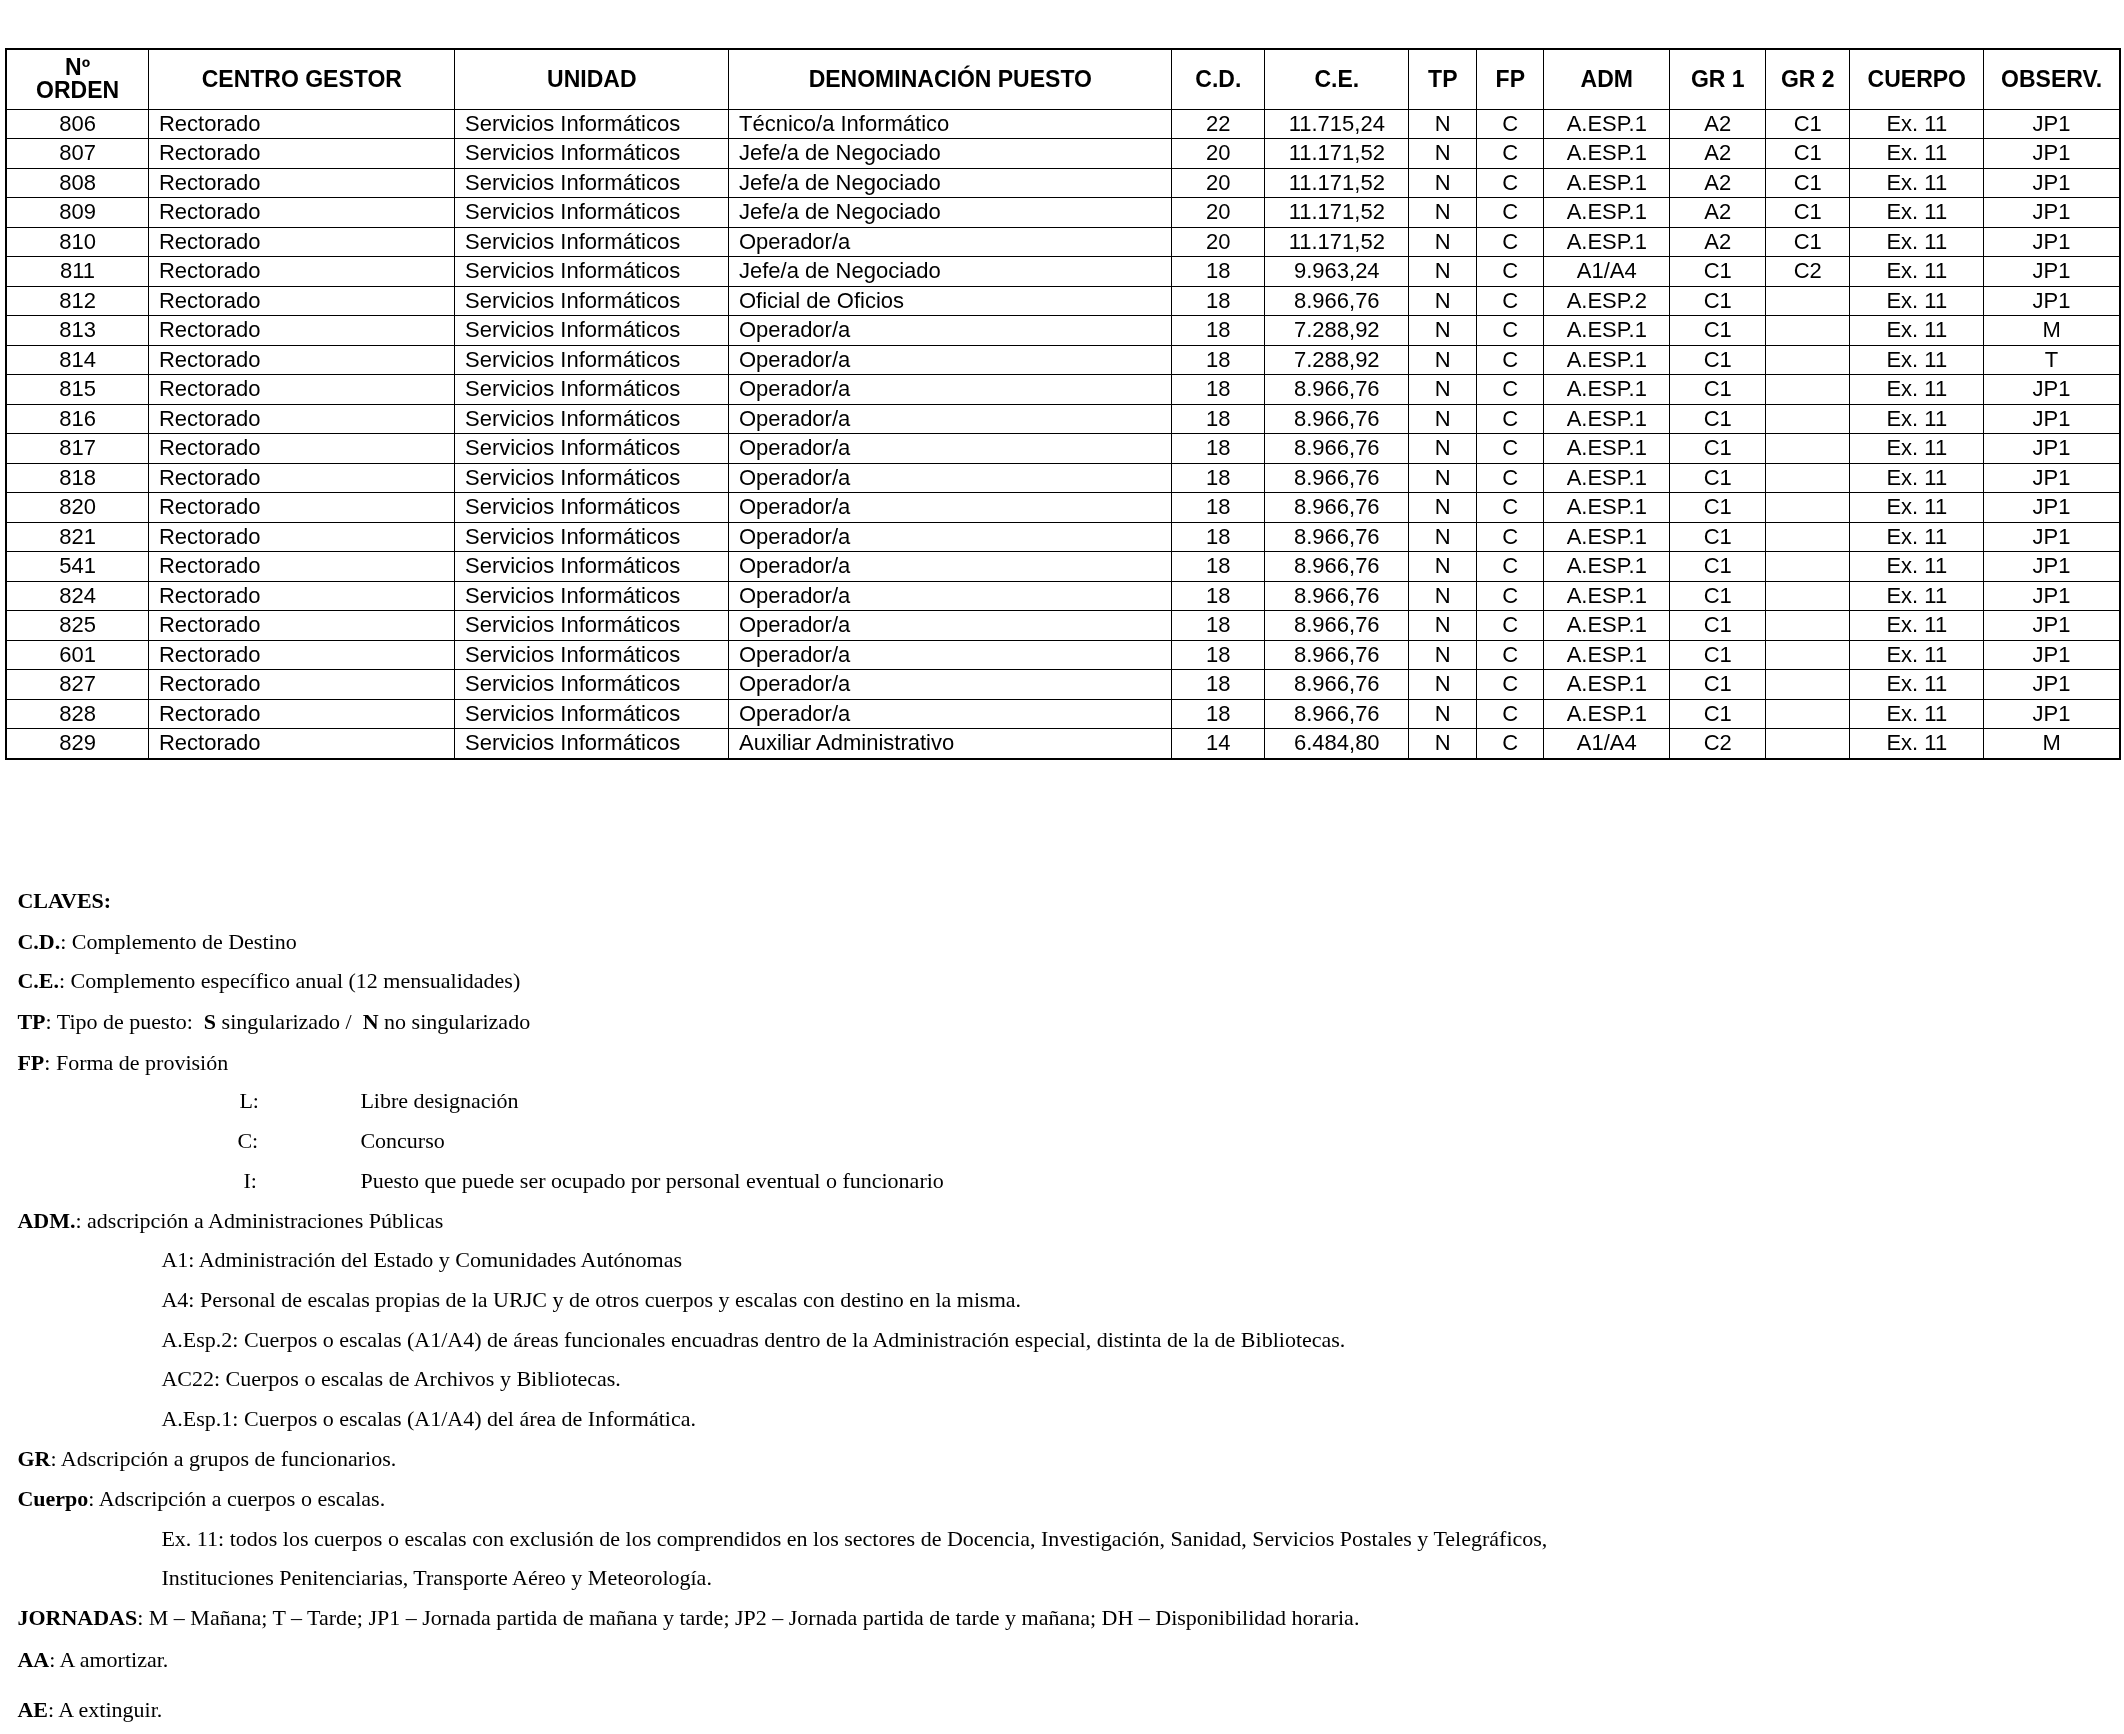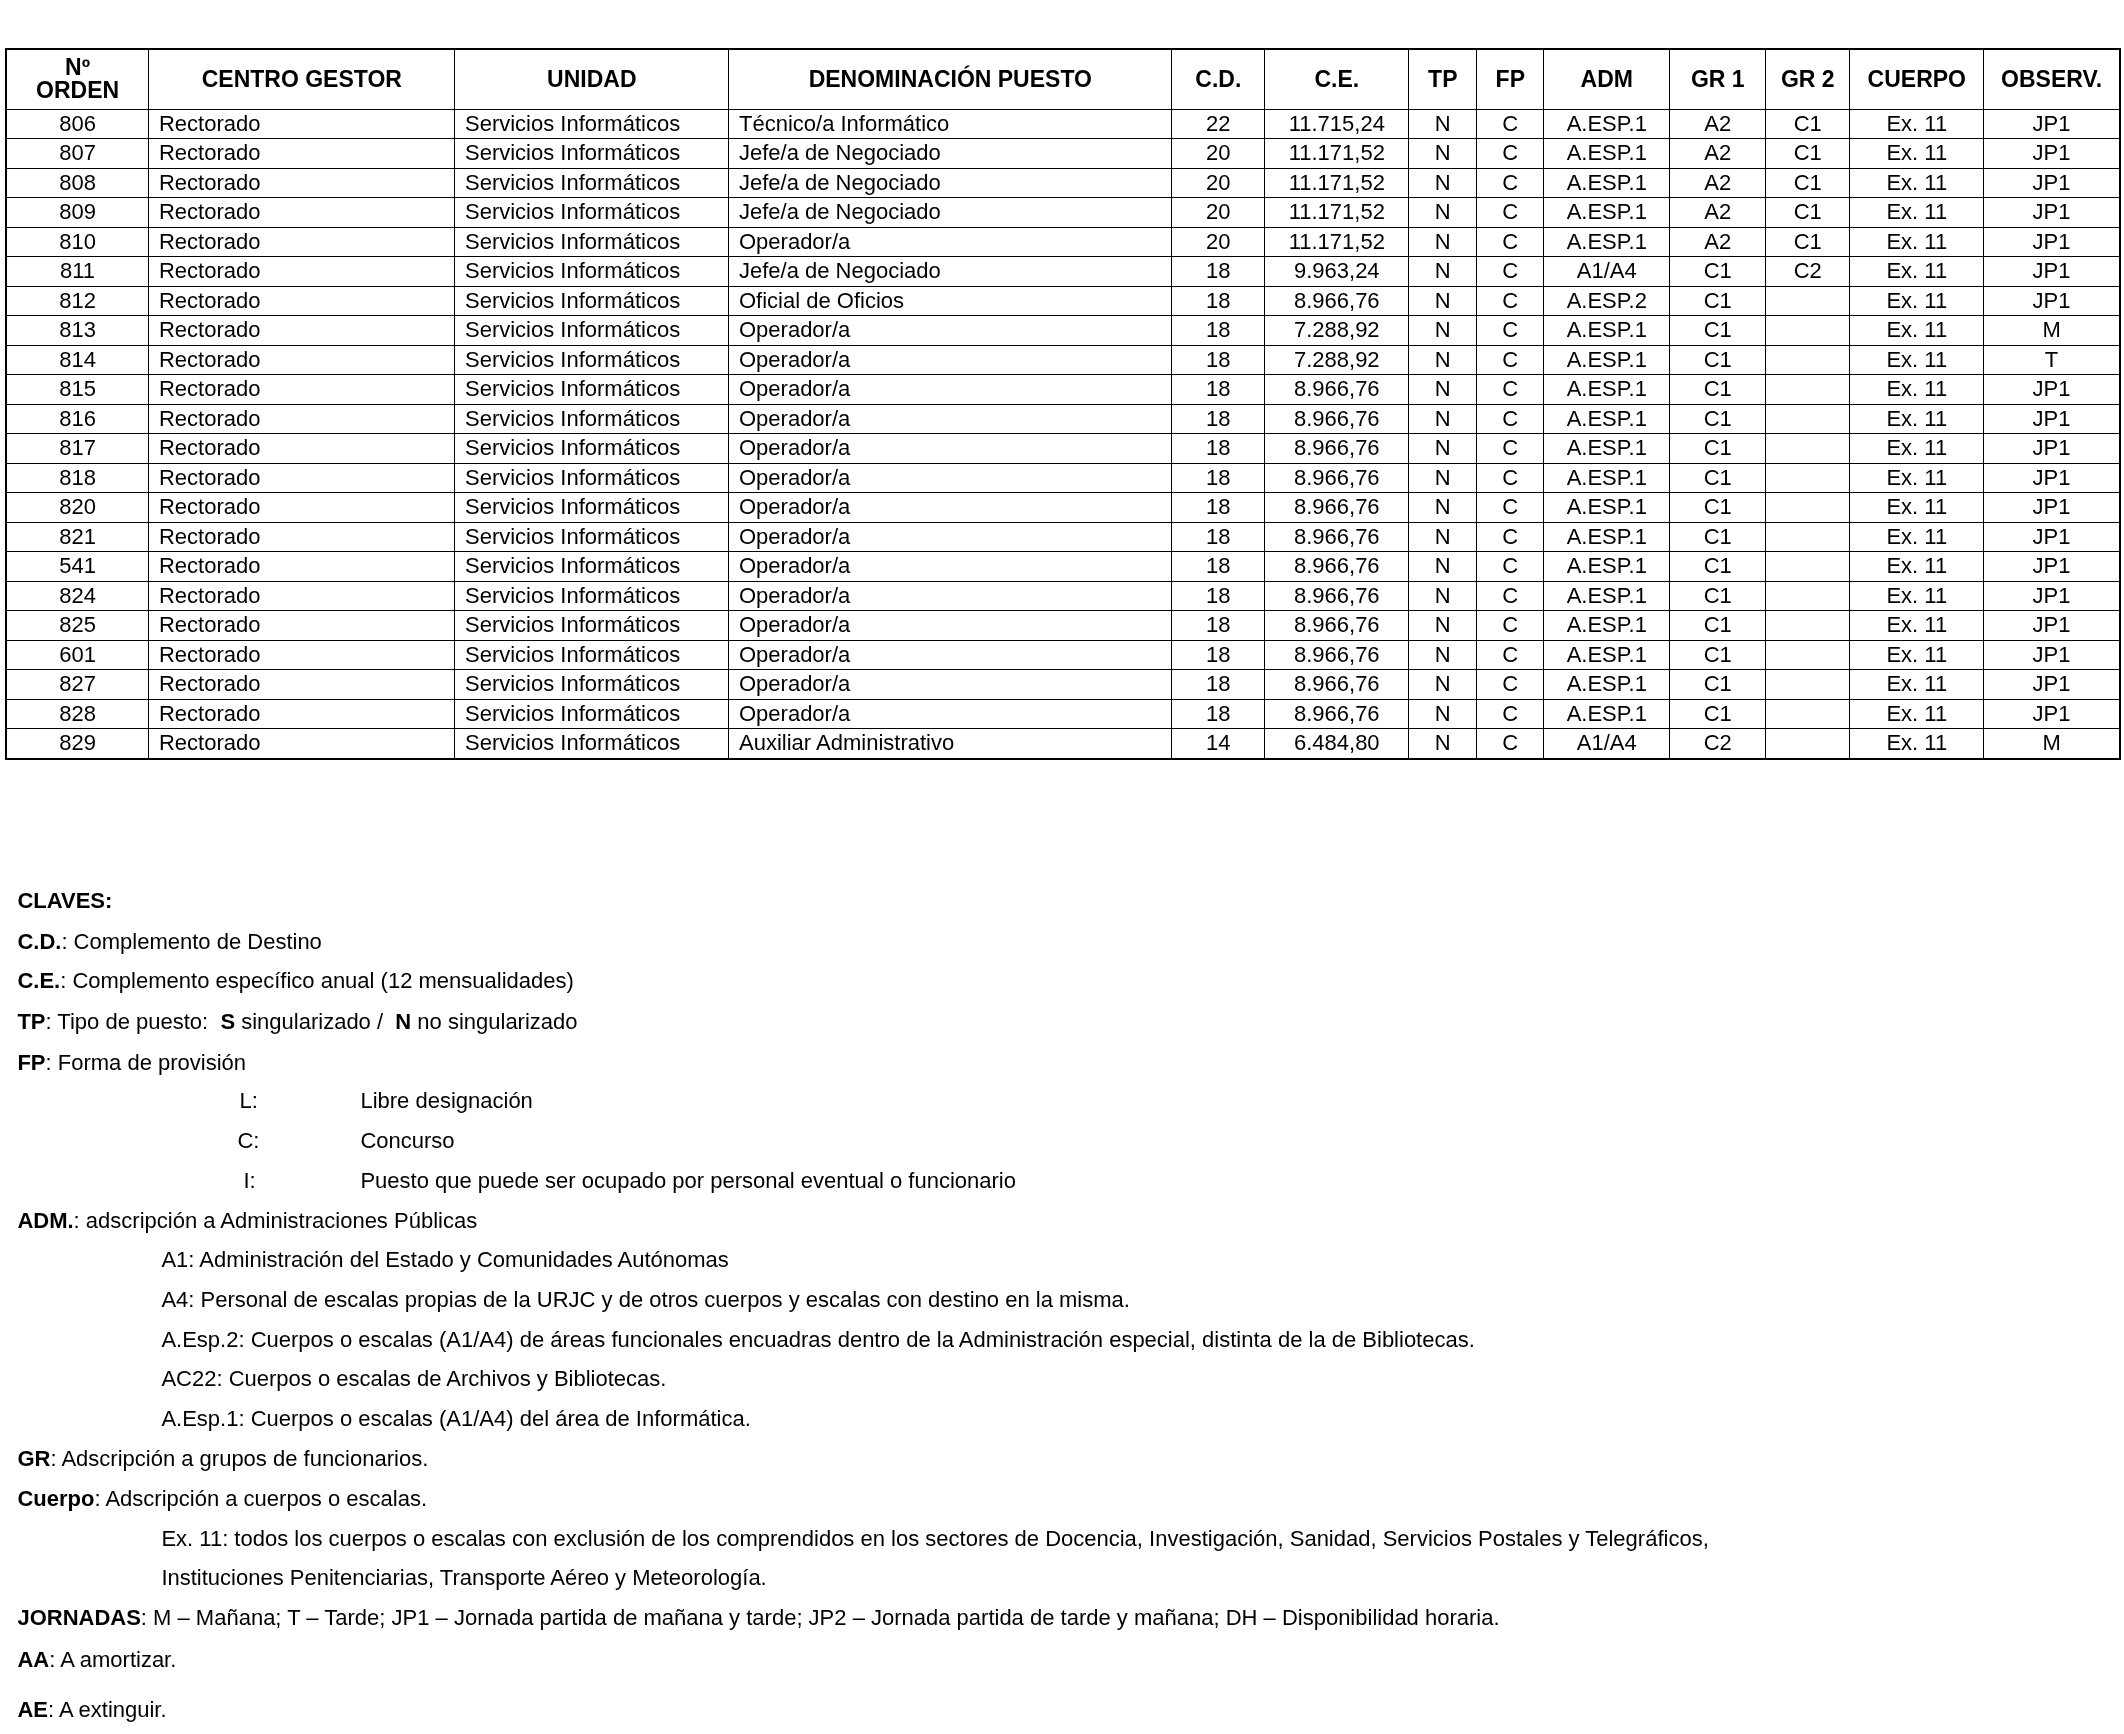--- a/index.html
+++ b/index.html
@@ -24,21 +24,21 @@
   table.rpt th {
     height: 59px; font-weight: bold; text-align: center; font-size: 23px;
   }
   table.rpt td { height: 28.5px; }
   td.c { text-align: center; }
   td.l { text-align: left; }
   .legend {
     position: absolute; left: 17.4px; top: 0; width: 2086px;
     font-size: 22px;
   }
-  .legend .line { position: absolute; white-space: nowrap; }
+  .legend .line { position: absolute; white-space: nowrap; font-family: Liberation Serif, serif; }
   .legend b { font-weight: bold; }
 </style>
 </head>
 <body>
 
 <table class="rpt">
   <colgroup>
     <col style="width:143px">
       <col style="width:306px">
       <col style="width:274px">

